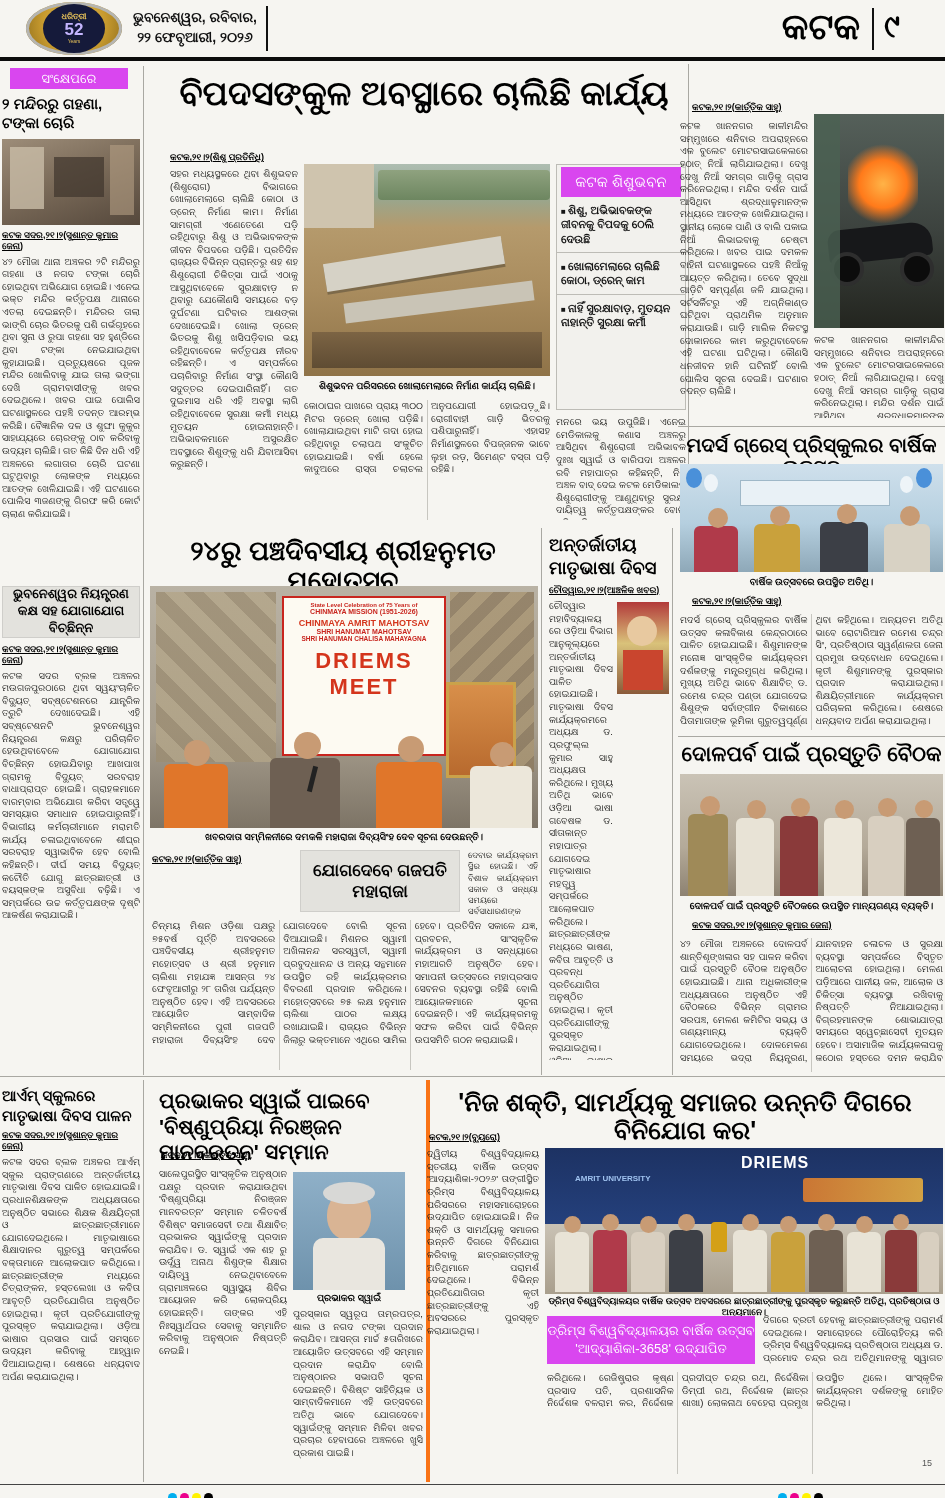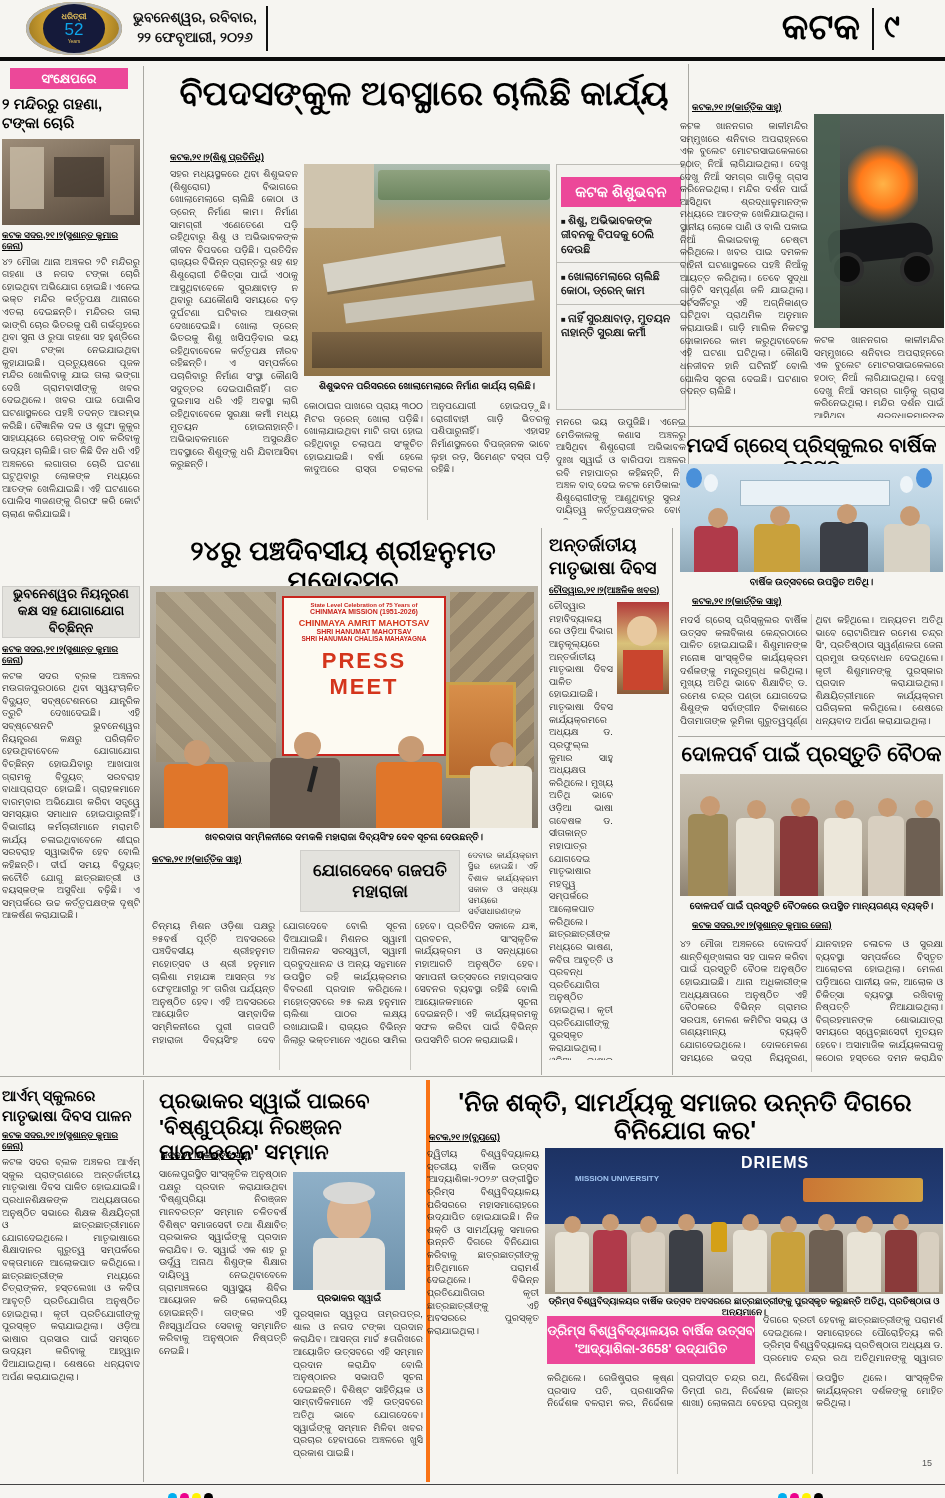--- a/index.html
+++ b/index.html
@@ -6,41 +6,41 @@
   html,body{background:#d8d8d4}
   #page{position:relative;width:945px;height:1498px;margin:0 auto;background:#f6f5f1;
         font-family:"Liberation Sans","DejaVu Sans",sans-serif;color:#151515;overflow:hidden}
   .abs{position:absolute}
   .hrule{position:absolute;height:1px;background:#a9a8a2}
   .body-text{font-size:9.5px;line-height:1.33;text-align:justify;overflow:hidden;color:#20201e;word-break:break-word}
   .dateline{font-size:9px;font-weight:bold;text-decoration:underline;color:#000}
   .caption{font-size:9.5px;font-weight:bold;text-align:center;color:#000}
   .hl{font-weight:bold;color:#000;line-height:1.12}
   .ph{position:absolute;overflow:hidden}
-  .blackbox{background:#ec4899;color:#fff;font-weight:bold;display:flex;align-items:center;justify-content:center;text-align:center}
+  .blackbox{background:#d946ef;color:#fff;font-weight:normal;display:flex;align-items:center;justify-content:center;text-align:center}
   .graybox{background:#e3e2dd;color:#000;font-weight:bold;display:flex;align-items:center;justify-content:center;text-align:center;border:1px solid #cfceca}
   .bullet-item{font-size:11px;font-weight:bold;line-height:1.3;padding:6px 4px 6px 4px;border-bottom:1px solid #bdbcb6}
   .bullet-item:before{content:"■ ";font-size:8px}
   .cols2{column-count:2;column-gap:8px;column-rule:1px solid #c7c6c0}
   .cols3{column-count:3;column-gap:8px;column-rule:1px solid #c7c6c0}
   .dot{width:9px;height:9px;border-radius:50%;display:inline-block;margin-right:3px}
   .person{position:absolute;border-radius:6px 6px 0 0}
   .head{position:absolute;border-radius:50%;background:#c89b74}
 </style>
 </head>
 <body>
 
 <div id="page">
 
   <div class="abs" style="left:0;top:0;width:945px;height:57px;">
     <div class="abs" style="left:26px;top:2px;width:96px;height:53px;">
       <div class="abs" style="left:0;top:0;width:96px;height:53px;border-radius:50%;background:radial-gradient(circle at 50% 40%,#e8c35a 0%,#c79a2e 55%,#8a6a1c 100%);box-shadow:inset 0 0 0 3px #b5b5b2;"></div>
       <div class="abs" style="left:17px;top:2px;width:62px;height:49px;border-radius:50%;background:#151a3a;display:flex;flex-direction:column;align-items:center;justify-content:center;">
         <div style="color:#e8c35a;font-size:8px;font-weight:bold;line-height:1;">ଧରିତ୍ରୀ</div>
-        <div style="color:#0ea5e9;font-size:17px;font-weight:normal;line-height:1.05;">52</div>
+        <div style="color:#c4b5fd;font-size:17px;font-weight:bold;line-height:1.05;">52</div>
         <div style="color:#e8c35a;font-size:5px;line-height:1;">Years</div>
       </div>
     </div>
     <div class="abs" style="left:130px;top:7px;width:130px;height:44px;text-align:center;font-weight:bold;font-size:14px;line-height:1.45;color:#111;">
       <div>ଭୁବନେଶ୍ୱର, ରବିବାର,</div>
       <div>୨୨ ଫେବୃଆରୀ, ୨୦୨୬</div>
     </div>
     <div class="abs" style="left:266px;top:6px;width:2px;height:45px;background:#111;"></div>
     <div class="abs" style="left:700px;top:6px;width:160px;text-align:right;font-size:36px;font-weight:bold;color:#000;">କଟକ</div>
     <div class="abs" style="left:872px;top:8px;width:2px;height:42px;background:#111;"></div>
@@ -76,42 +76,42 @@
       <div class="abs" style="left:0;top:0;width:70px;height:64px;background:#cfc4ae;"></div>
       <div class="abs" style="left:74px;top:6px;width:172px;height:30px;background:linear-gradient(180deg,#8fa27f,#6d8660);border-radius:4px;"></div>
       <div class="abs" style="left:20px;top:86px;width:180px;height:28px;background:#d6d2c6;transform:rotate(-9deg);box-shadow:0 3px 0 #7d6a4a;"></div>
       <div class="abs" style="left:40px;top:128px;width:190px;height:20px;background:#c9c4b6;transform:rotate(-7deg);"></div>
       <div class="abs" style="left:8px;top:168px;width:230px;height:36px;background:linear-gradient(180deg,#7c6444,#5f4c33);"></div>
     </div>
     <div class="caption" style="position:absolute;left:140px;top:316px;width:246px;">ଶିଶୁଭବନ ପରିସରରେ ଖୋଲାମେଲାରେ ନିର୍ମାଣ କାର୍ଯ୍ୟ ଚାଲିଛି।</div>
     <div class="body-text cols2" style="position:absolute;left:140px;top:336px;width:246px;height:120px;">କୋଠାଘର ପାଖରେ ପ୍ରାୟ ୩୦୦ ମିଟର ଡ୍ରେନ୍ ଖୋଲା ପଡ଼ିଛି। ଖୋଲାଯାଇଥିବା ମାଟି ଗଦା ହୋଇ ରହିଥିବାରୁ ଚଲାପଥ ସଂକୁଚିତ ହୋଇଯାଇଛି। ବର୍ଷା ହେଲେ କାଦୁଅରେ ରାସ୍ତା ଚଲାଚଲ ଅନୁପଯୋଗୀ ହୋଇପଡ଼ୁଛି। ରୋଗୀବାହୀ ଗାଡ଼ି ଭିତରକୁ ପଶିପାରୁନାହିଁ। ଏହାସହ ନିର୍ମାଣସ୍ଥଳରେ ବିପଜ୍ଜନକ ଭାବେ ଲୁହା ରଡ଼, ସିମେଣ୍ଟ ବସ୍ତା ପଡ଼ି ରହିଛି।</div>
 
     <div class="abs" style="left:392px;top:100px;width:130px;height:246px;border:1px solid #bdbcb6;background:#f2f1ed;">
-      <div class="blackbox" style="width:120px;height:30px;font-size:15px;margin:12px auto 0;">
+      <div class="blackbox" style="width:120px;height:30px;font-size:15px;margin:2px auto 0;">
         <span>କଟକ ଶିଶୁଭବନ</span>
       </div>
       <div class="bullet-item">ଶିଶୁ, ଅଭିଭାବକଙ୍କ ଜୀବନକୁ ବିପଦକୁ ଠେଲି ଦେଉଛି</div>
       <div class="bullet-item">ଖୋଲାମେଲାରେ ଚାଲିଛି କୋଠା, ଡ୍ରେନ୍ କାମ</div>
       <div class="bullet-item" style="border-bottom:none;">ନାହିଁ ସୁରକ୍ଷାବାଡ଼, ମୁତୟନ ନାହାନ୍ତି ସୁରକ୍ଷା କର୍ମୀ</div>
     </div>
     <div class="body-text" style="position:absolute;left:392px;top:352px;width:130px;height:104px;">ମନରେ ଭୟ ଉପୁଜିଛି। ଏନେଇ ମେଡିକାଲକୁ କଣାସ ଅଞ୍ଚଳରୁ ଆସିଥିବା ଶିଶୁରୋଗୀ ଅଭିଭାବକ ଦୁଃଖ ସ୍ୱାଇଁ ଓ ବାରିପଦା ଅଞ୍ଚଳର ରବି ମହାପାତ୍ର କହିଛନ୍ତି, ନିଜ ଅଞ୍ଚଳ ବାଦ୍ ଦେଇ କଟକ ମେଡିକାଲକୁ ଶିଶୁରୋଗୀଙ୍କୁ ଆଣୁଥିବାରୁ ସୁରକ୍ଷା ଦାୟିତ୍ୱ କର୍ତ୍ତୃପକ୍ଷଙ୍କର ବୋଲି କହିଛନ୍ତି।</div>
   </div>
 
   <div class="abs" style="left:148px;top:528px;width:394px;height:547px;border-right:1px solid #a9a8a2;">
     <div class="hl" style="position:absolute;left:0;top:8px;width:390px;text-align:center;font-size:27px;">୨୪ରୁ ପଞ୍ଚଦିବସୀୟ ଶ୍ରୀହନୁମତ ମହୋତ୍ସବ</div>
     <div class="ph" style="left:2px;top:58px;width:388px;height:242px;background:linear-gradient(180deg,#b9b2a4 0%,#a79e8e 60%,#7d7466 100%);padding-left:30px;">
       <div class="abs" style="left:6px;top:6px;width:120px;height:170px;background:repeating-linear-gradient(45deg,#9c8d72 0 14px,#b3a588 14px 28px);opacity:.8;"></div>
       <div class="abs" style="left:300px;top:6px;width:84px;height:180px;background:repeating-linear-gradient(-45deg,#8d7a5e 0 12px,#a89471 12px 24px);opacity:.8;"></div>
       <div class="abs" style="left:132px;top:10px;width:164px;height:160px;background:#fdfaf2;border:2px solid #c8251e;padding:4px 3px;text-align:center;">
         <div style="font-size:6px;color:#c8251e;font-weight:bold;">State Level Celebration of 75 Years of</div>
         <div style="font-size:7px;color:#c8251e;font-weight:bold;">CHINMAYA MISSION (1951-2026)</div>
         <div style="font-size:9px;color:#d4351c;font-weight:bold;margin-top:3px;">CHINMAYA AMRIT MAHOTSAV</div>
         <div style="font-size:7px;color:#c8251e;font-weight:bold;">SHRI HANUMAT MAHOTSAV</div>
         <div style="font-size:6.5px;color:#c8251e;font-weight:bold;">SHRI HANUMAN CHALISA MAHAYAGNA</div>
-        <div style="font-size:22px;color:#d4351c;font-weight:bold;letter-spacing:2px;margin-top:6px;">PRESS MEET</div>
+        <div style="font-size:22px;color:#d4351c;font-weight:bold;letter-spacing:2px;margin-top:6px;">DRIEMS MEET</div>
       </div>
       <div class="abs" style="left:296px;top:96px;width:70px;height:96px;background:linear-gradient(180deg,#d88f4a,#b86a2e);border:3px solid #caa24a;"></div>
       <div class="person" style="left:14px;top:178px;width:64px;height:64px;background:#e0762a;"></div>
       <div class="head" style="left:34px;top:154px;width:26px;height:26px;"></div>
       <div class="person" style="left:120px;top:172px;width:70px;height:70px;background:#6e6053;"></div>
       <div class="head" style="left:144px;top:146px;width:27px;height:27px;"></div>
       <div class="abs" style="left:160px;top:180px;width:5px;height:26px;background:#222;transform:rotate(14deg);"></div>
       <div class="person" style="left:226px;top:176px;width:66px;height:66px;background:#e0762a;"></div>
       <div class="head" style="left:248px;top:150px;width:26px;height:26px;"></div>
       <div class="person" style="left:320px;top:180px;width:62px;height:62px;background:#ece7da;"></div>
@@ -217,21 +217,21 @@
     <div class="caption" style="position:absolute;left:136px;top:212px;width:112px;">ପ୍ରଭାକର ସ୍ୱାଇଁ</div>
     <div class="body-text" style="position:absolute;left:136px;top:228px;width:130px;height:166px;">ପୁରସ୍କାର ସ୍ୱରୂପ ତାମ୍ରପତ୍ର, ଶାଲ ଓ ନଗଦ ଟଙ୍କା ପ୍ରଦାନ କରାଯିବ। ଆସନ୍ତା ମାର୍ଚ୍ଚ ୫ତାରିଖରେ ଆୟୋଜିତ ଉତ୍ସବରେ ଏହି ସମ୍ମାନ ପ୍ରଦାନ କରାଯିବ ବୋଲି ଅନୁଷ୍ଠାନର ସଭାପତି ସୂଚନା ଦେଇଛନ୍ତି। ବିଶିଷ୍ଟ ସାହିତ୍ୟିକ ଓ ସାମ୍ବାଦିକମାନେ ଏହି ଉତ୍ସବରେ ଅତିଥି ଭାବେ ଯୋଗଦେବେ। ସ୍ୱାଇଁଙ୍କୁ ସମ୍ମାନ ମିଳିବା ଖବର ପ୍ରଚାର ହେବାପରେ ଅଞ୍ଚଳରେ ଖୁସି ପ୍ରକାଶ ପାଇଛି।</div>
   </div>
 
   <div class="abs" style="left:425px;top:1080px;width:520px;height:402px;">
     <div class="hl" style="position:absolute;left:0;top:8px;width:520px;text-align:center;font-size:25px;">'ନିଜ ଶକ୍ତି, ସାମର୍ଥ୍ୟକୁ ସମାଜର ଉନ୍ନତି ଦିଗରେ ବିନିଯୋଗ କର'</div>
     <div class="dateline" style="position:absolute;left:4px;top:52px;">କଟକ,୨୧।୨(ବ୍ୟୁରୋ)</div>
     <div class="body-text" style="position:absolute;left:2px;top:68px;width:112px;height:326px;">ଦ୍ୱିତୀୟ ବିଶ୍ୱବିଦ୍ୟାଳୟ ସ୍ତରୀୟ ବାର୍ଷିକ ଉତ୍ସବ 'ଆଦ୍ୟାଶିକା-୨୦୨୬' ତାଙ୍ଗୀସ୍ଥିତ ଡ୍ରିମ୍ସ ବିଶ୍ୱବିଦ୍ୟାଳୟ ପରିସରରେ ମହାସମାରୋହରେ ଉଦ୍‌ଯାପିତ ହୋଇଯାଇଛି। ନିଜ ଶକ୍ତି ଓ ସାମର୍ଥ୍ୟକୁ ସମାଜର ଉନ୍ନତି ଦିଗରେ ବିନିଯୋଗ କରିବାକୁ ଛାତ୍ରଛାତ୍ରୀଙ୍କୁ ଅତିଥିମାନେ ପରାମର୍ଶ ଦେଇଥିଲେ। ବିଭିନ୍ନ ପ୍ରତିଯୋଗିତାର କୃତୀ ଛାତ୍ରଛାତ୍ରୀଙ୍କୁ ଏହି ଅବସରରେ ପୁରସ୍କୃତ କରାଯାଇଥିଲା।</div>
     <div class="ph" style="left:120px;top:68px;width:398px;height:146px;background:linear-gradient(180deg,#1d3263 0%,#24407c 52%,#c9c2b4 52%,#a99f8d 100%);">
       <div class="abs" style="left:196px;top:6px;width:120px;color:#fff;font-weight:bold;font-size:16px;letter-spacing:1px;">DRIEMS</div>
-      <div class="abs" style="left:30px;top:26px;width:160px;color:#9fc2ef;font-weight:bold;font-size:8px;">MISSION UNIVERSITY</div>
+      <div class="abs" style="left:30px;top:26px;width:160px;color:#9fc2ef;font-weight:bold;font-size:8px;">AMRIT UNIVERSITY</div>
       <div class="abs" style="left:258px;top:30px;width:120px;height:24px;background:linear-gradient(90deg,#e8812a,#f2b43c);opacity:.85;border-radius:3px;"></div>
       <div class="person" style="left:10px;top:84px;width:34px;height:60px;background:#e8e3d6;"></div>
         <div class="head" style="left:19px;top:68px;width:17px;height:17px;"></div>
       <div class="person" style="left:48px;top:82px;width:34px;height:62px;background:#b03a4a;"></div>
         <div class="head" style="left:57px;top:66px;width:17px;height:17px;"></div>
       <div class="person" style="left:86px;top:84px;width:34px;height:60px;background:#d8cfc0;"></div>
         <div class="head" style="left:95px;top:68px;width:17px;height:17px;"></div>
       <div class="person" style="left:124px;top:82px;width:34px;height:62px;background:#3c3f46;"></div>
         <div class="head" style="left:133px;top:66px;width:17px;height:17px;"></div>
       <div class="abs" style="left:166px;top:74px;width:16px;height:30px;background:#d4a017;border-radius:4px 4px 2px 2px;"></div>

